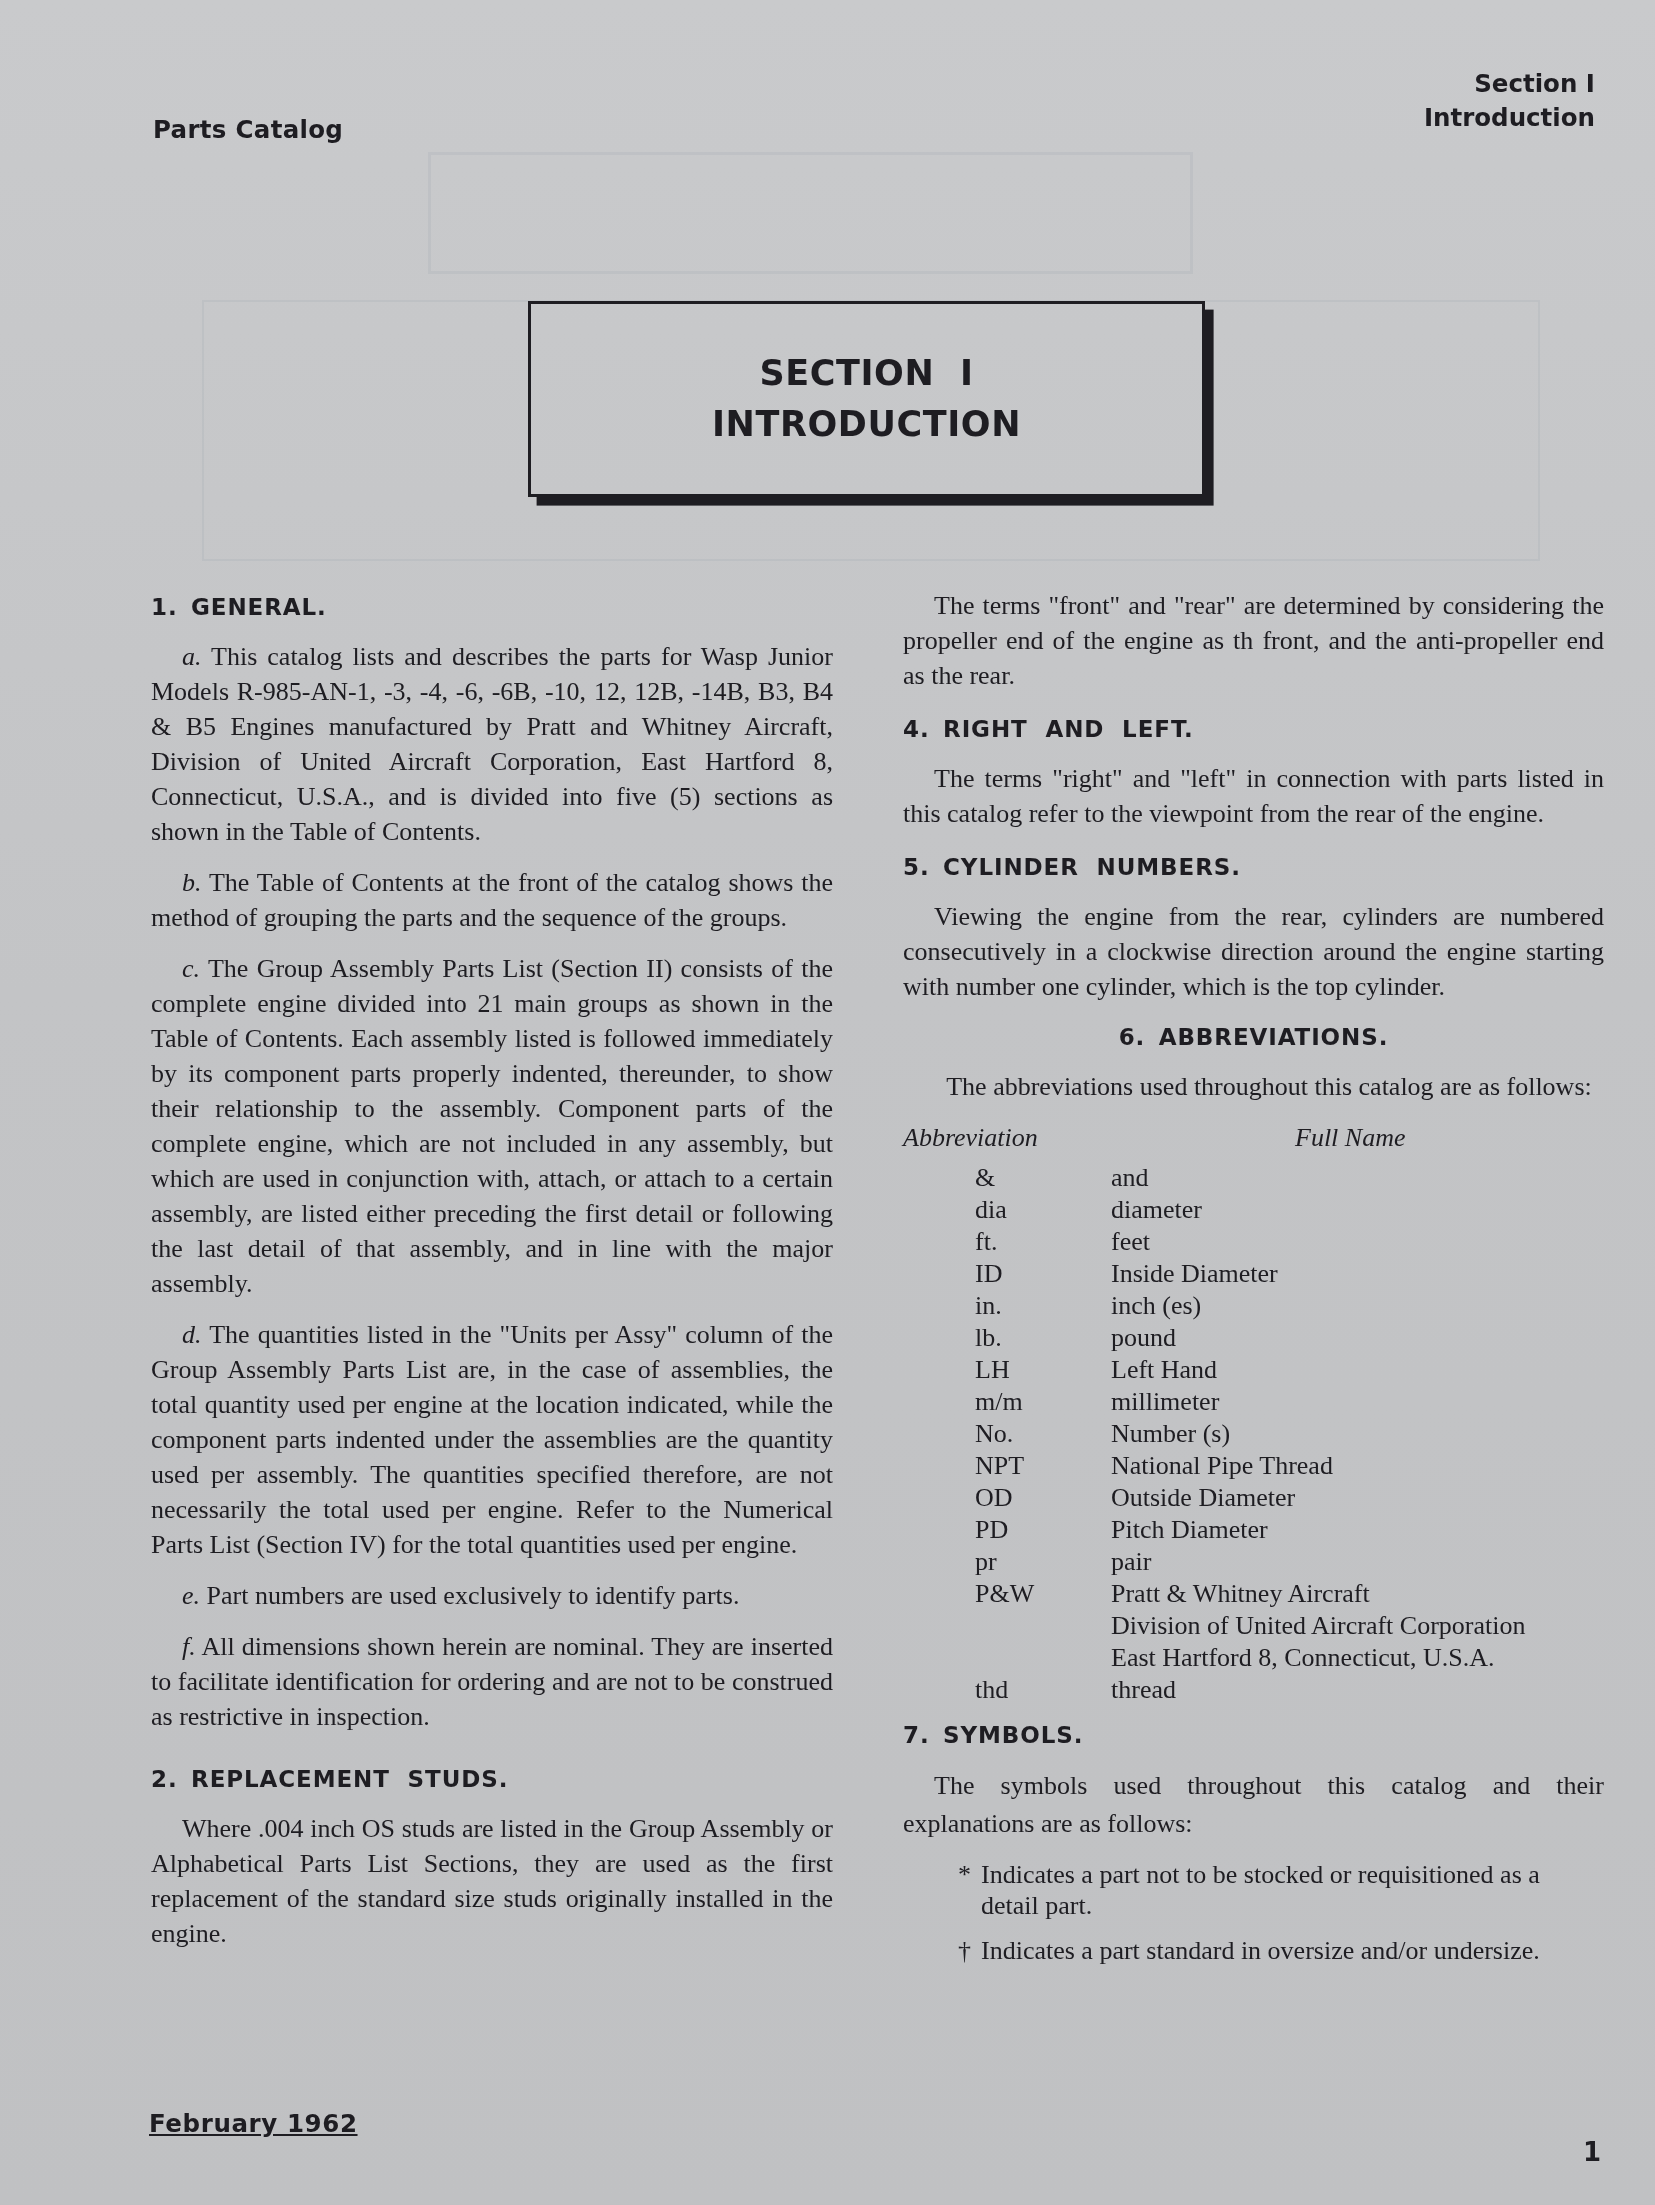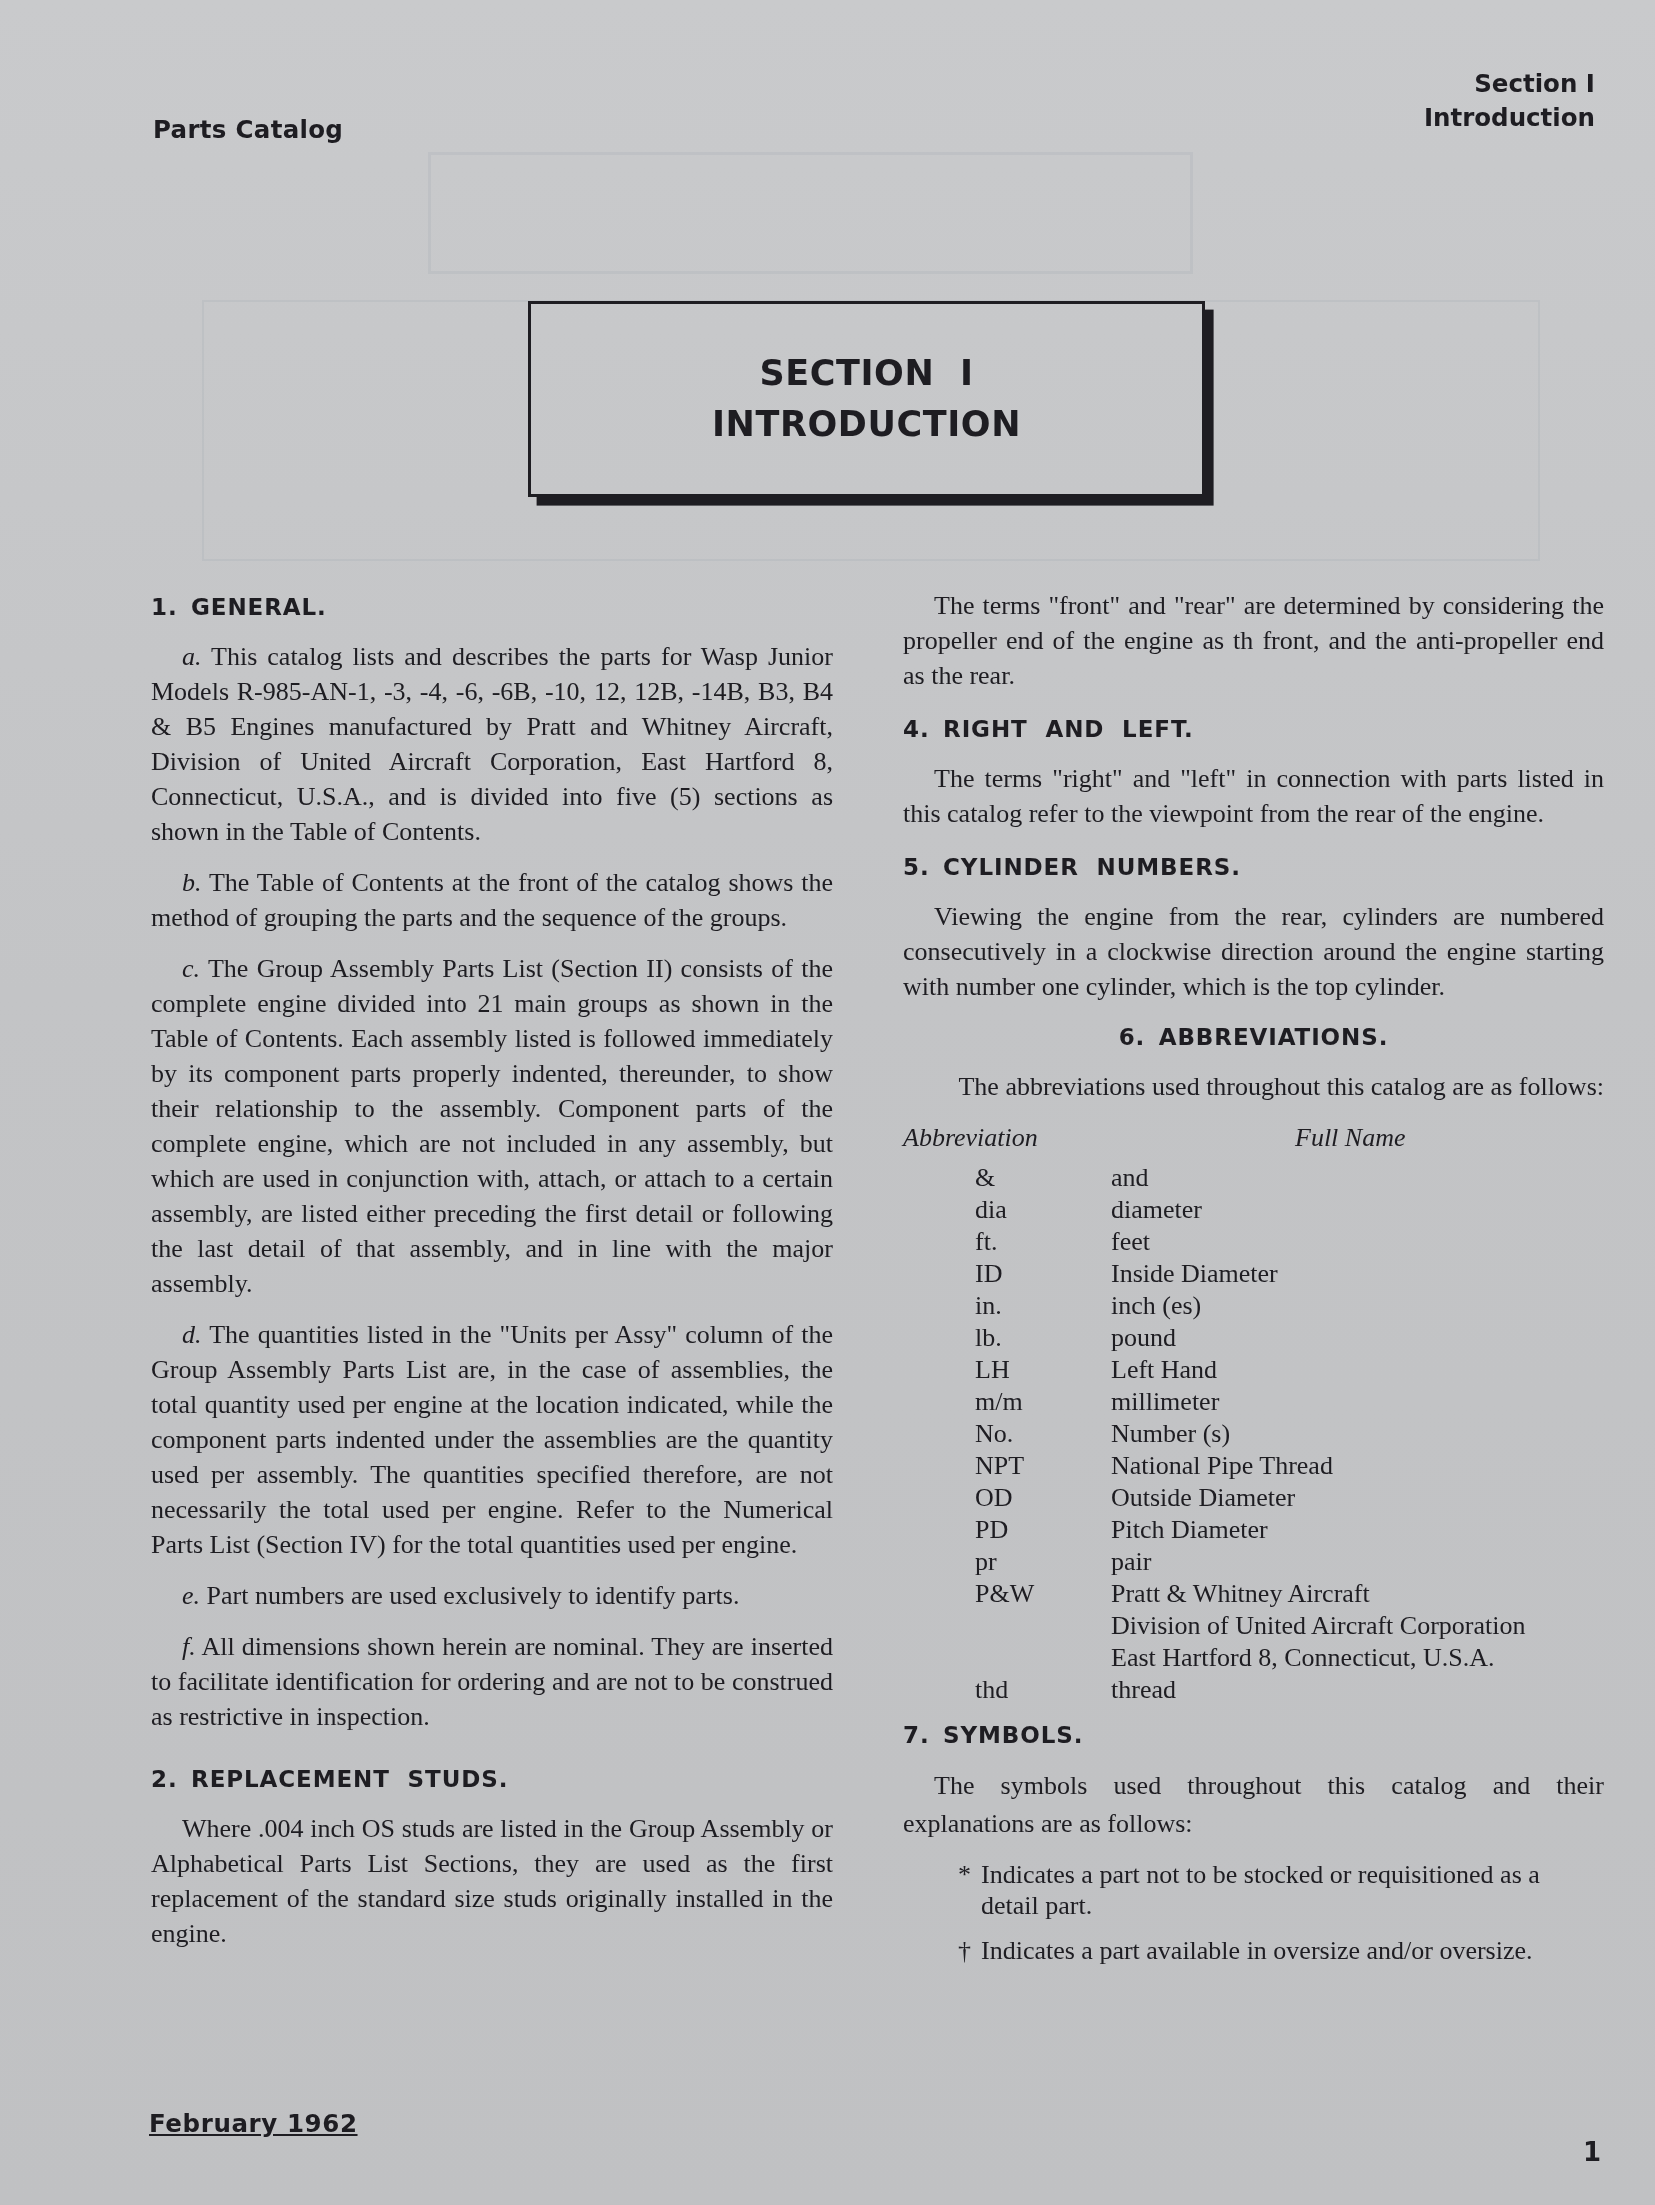--- a/index.html
+++ b/index.html
@@ -100,21 +100,21 @@
   <p class="para serif">The terms "right" and "left" in connection with parts listed in this catalog refer to the viewpoint from the rear of the engine.</p>
 
   <div class="heading sans" style="margin-top:21px;">
     <span class="num">5.</span><span style="white-space:pre;">CYLINDER  NUMBERS.</span>
   </div>
   <p class="para serif">Viewing the engine from the rear, cylinders are numbered consecutively in a clockwise direction around the engine starting with number one cylinder, which is the top cylinder.</p>
 
   <div class="heading sans" style="margin-top:18px;text-align:center;">
     <span class="num">6.</span><span>ABBREVIATIONS.</span>
   </div>
-  <p class="para serif" style="text-align:right;">The abbreviations used throughout this catalog are as follows:</p>
+  <p class="para serif" style="text-align:center;">The abbreviations used throughout this catalog are as follows:</p>
 
   <div class="abbr-head serif">
     <span class="h1">Abbreviation</span>
     <span>Full Name</span>
   </div>
   <div class="serif" id="abbr-table">
       <div class="abbr-row">
         <span class="a">&amp;</span>
         <span class="f">and</span>
       </div>
@@ -187,19 +187,19 @@
   <div class="heading sans" style="margin-top:14px;">
     <span class="num">7.</span><span>SYMBOLS.</span>
   </div>
   <p class="para serif" style="line-height:38px;">The symbols used throughout this catalog and their explanations are as follows:</p>
   <div class="sym-item serif">
     <span class="s">*</span>
     <span class="d">Indicates a part not to be stocked or requisitioned as a detail part.</span>
   </div>
   <div class="sym-item serif">
     <span class="s">†</span>
-    <span class="d">Indicates a part available in oversize and/or oversize.</span>
+    <span class="d">Indicates a part standard in oversize and/or undersize.</span>
   </div>
 </div>
 
 <div class="footer-date sans">February 1962</div>
 <div class="page-num sans">1</div>
 
 
 </body></html>

